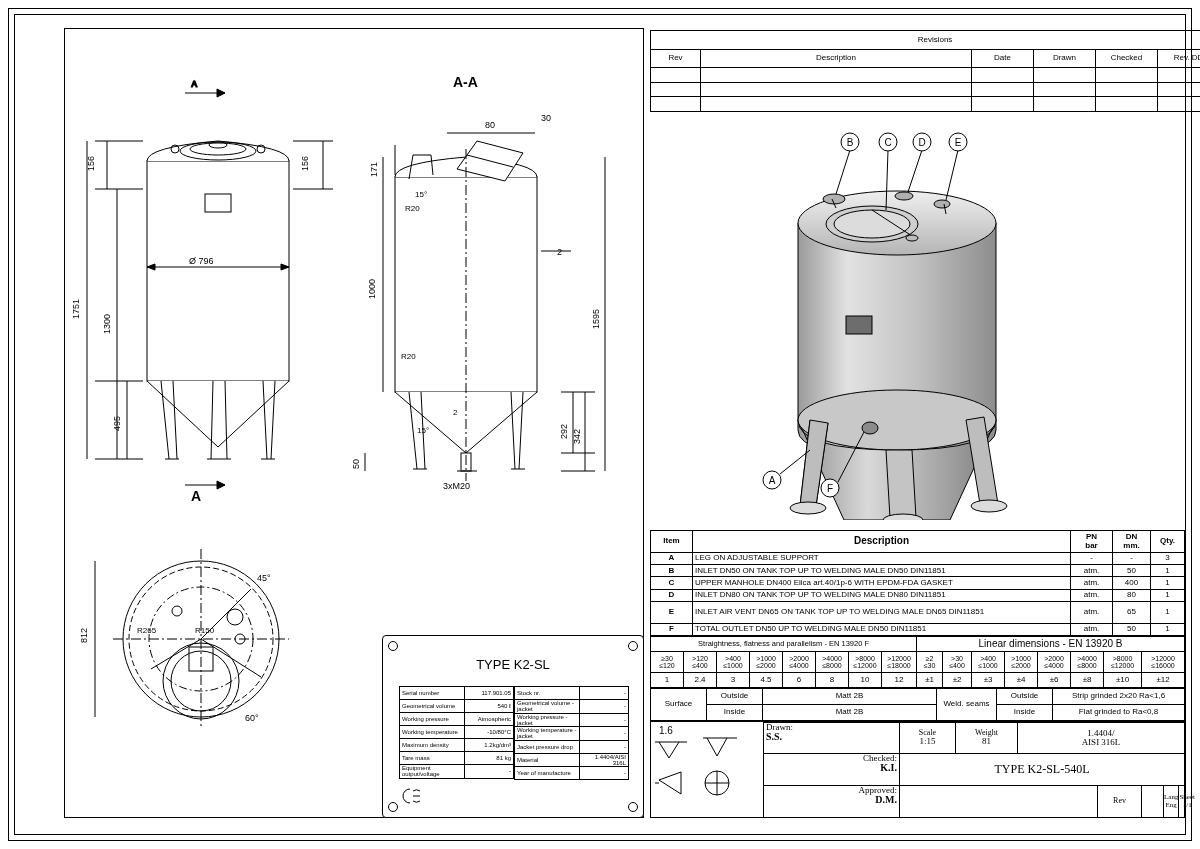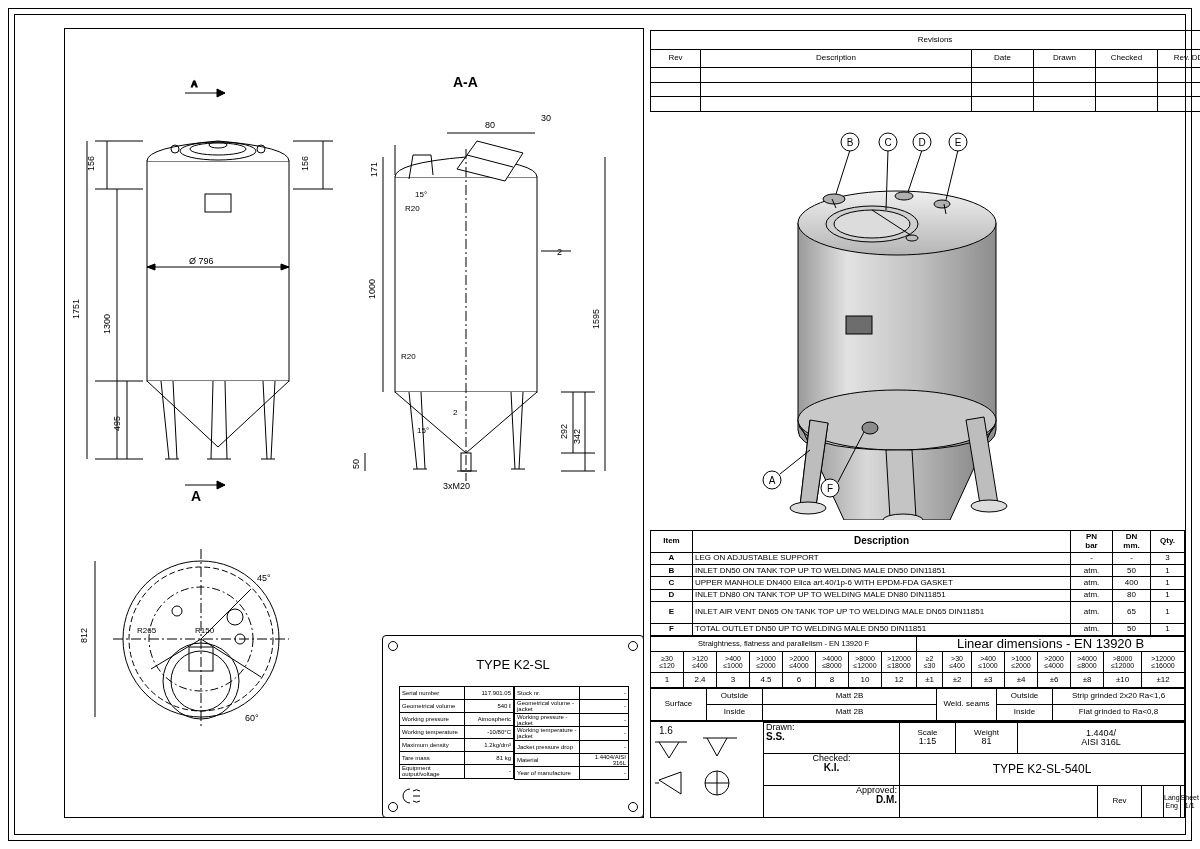--- a/index.html
+++ b/index.html
@@ -374,21 +374,21 @@
           <col style="width:33px">
           <col style="width:33px">
           <col style="width:33px">
           <col style="width:33px">
           <col style="width:38px">
           <col>
       </colgroup>
       <tbody>
           <tr style="height:14px">
         <td colspan="8" style="font-size:7.5px">Straightness, flatness and parallelism - EN 13920 F</td>
-        <td colspan="8" style="font-size:13px">Linear dimensions - EN 13920 B</td>
+        <td colspan="8" style="font-size:10px">Linear dimensions - EN 13920 B</td>
       </tr>
       <tr style="height:20px">
         <td style="font-size:7px">≥30 ≤120</td>
         <td style="font-size:7px">&gt;120 ≤400</td>
         <td style="font-size:7px">&gt;400 ≤1000</td>
         <td style="font-size:7px">&gt;1000 ≤2000</td>
         <td style="font-size:7px">&gt;2000 ≤4000</td>
         <td style="font-size:7px">&gt;4000 ≤8000</td>
         <td style="font-size:7px">&gt;8000 ≤12000</td>
         <td style="font-size:7px">&gt;12000 ≤18000</td>
@@ -463,42 +463,42 @@
           <line x1="52" y1="2" x2="86" y2="2"></line>
           <path d="M8,44 L30,36 L30,58 Z"></path>
           <line x1="4" y1="47" x2="8" y2="47"></line>
           <circle cx="66" cy="47" r="12"></circle>
           <line x1="54" y1="47" x2="78" y2="47"></line>
           <line x1="66" y1="35" x2="66" y2="59"></line>
         </g>
       </svg>
     </div>
     <div style="position:absolute;left:112px;top:0;width:422px;height:95px;">
-      <table class="grid" style="height:95px;">
+      <table class="grid" style="height:95px;font-family:Liberation Serif, serif;">
         <colgroup>
             <col style="width:136px">
             <col style="width:56px">
             <col style="width:62px">
             <col style="width:80px">
             <col style="width:44px">
             <col style="width:22px">
             <col>
           </colgroup>
         <tbody>
             <tr style="height:31px">
           <td style="text-align:left;vertical-align:top;font-size:9px">
             <span>Drawn:</span><br>
             <b style="font-size:10px">S.S.</b>
           </td>
           <td><span style="font-size:8px">Scale</span><br><span style="font-size:9px">1:15</span></td>
           <td><span style="font-size:8px">Weight</span><br><span style="font-size:9px">81</span></td>
           <td colspan="4"><span style="font-size:9px">1.4404/</span><br><span style="font-size:9px">AISI 316L</span></td>
         </tr>
         <tr style="height:32px">
-          <td style="text-align:center;vertical-align:top;font-size:9px">
+          <td style="text-align:right;vertical-align:top;font-size:9px">
             <span>Checked:</span><br>
             <b style="font-size:10px">K.I.</b>
           </td>
           <td colspan="6" style="font-size:12px">TYPE K2-SL-540L</td>
         </tr>
         <tr style="height:32px">
           <td style="text-align:right;vertical-align:top;font-size:9px">
             <span>Approved:</span><br>
             <b style="font-size:10px">D.M.</b>
           </td>

